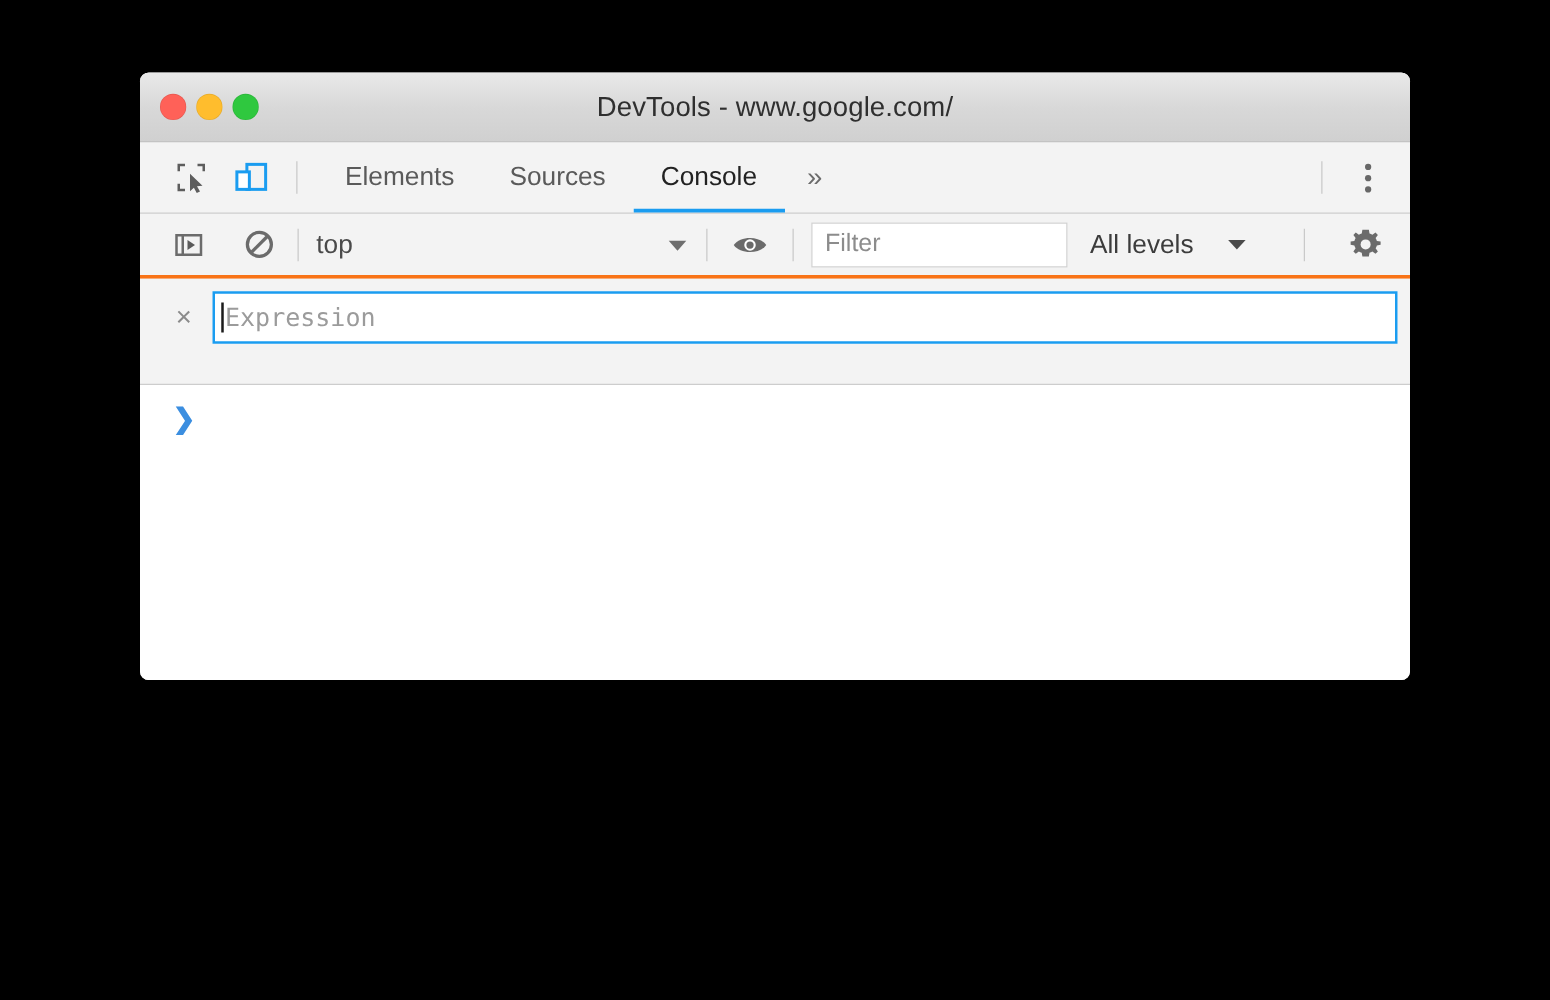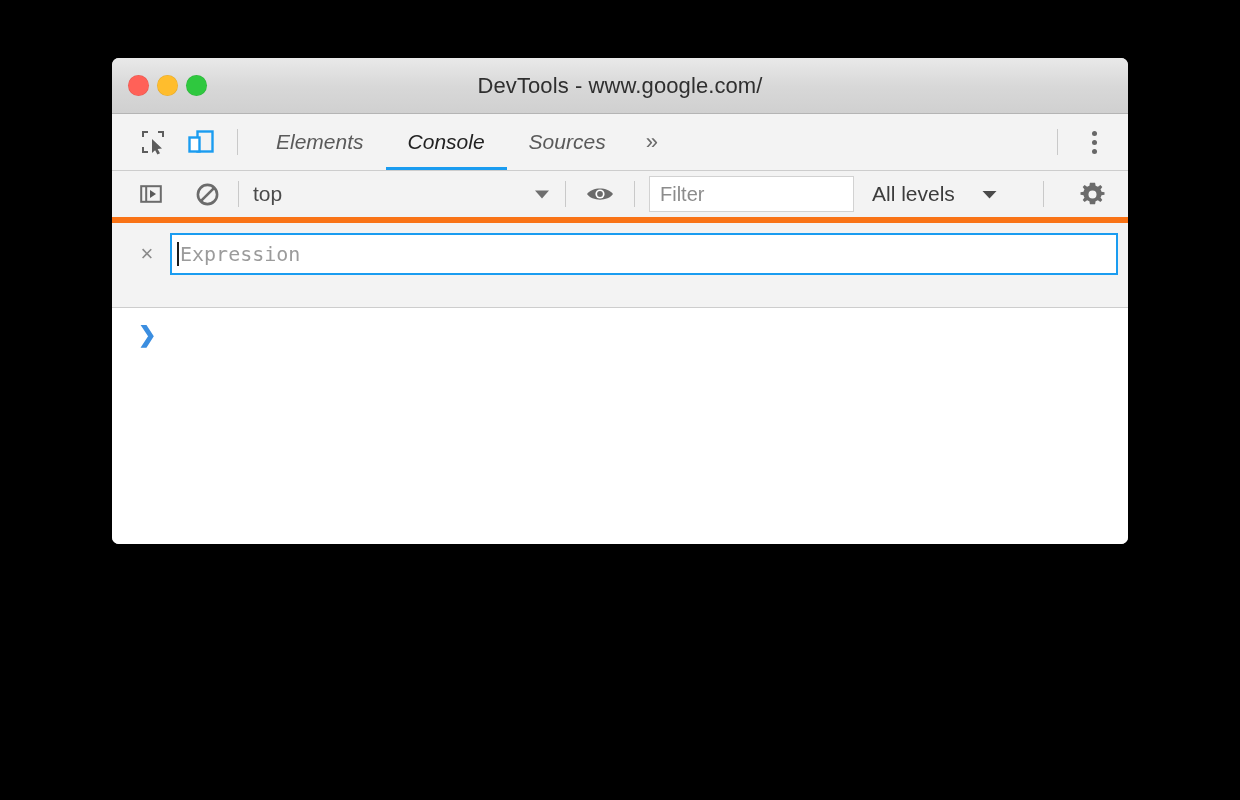--- a/index.html
+++ b/index.html
@@ -60,21 +60,20 @@
   .vsep { width: 1px; height: 26px; background: #c9c9c9; }
   #tabbar .vsep { margin: 0 16px; }
   .tabs { display: flex; align-items: stretch; height: 100%; }
   .tab {
     display: flex; align-items: center;
     padding: 16px 22px;
     font-size: 21px; color: #5a5a5a;
     position: relative;
     cursor: default;
     white-space: nowrap;
-    font-style: italic;
   }
   .tab.active { color: #222; }
   .tab.active::after {
     content: "";
     position: absolute; left: 0; right: 0; bottom: 0;
     height: 3px; background: #1a9cf0;
   }
   #more-tabs { padding: 0 18px; font-size: 22px; color: #6b6b6b; display:flex; align-items:center; cursor:default;}
   #tabbar-right {
     margin-left: auto; display: flex; align-items: center; height: 100%;
@@ -84,21 +83,21 @@
     width: 44px; height: 40px; margin-right: 12px; margin-left: 14px;
     display: flex; flex-direction: column; align-items: center; justify-content: center; gap: 4px;
     cursor: default;
   }
   .dot { width: 5px; height: 5px; border-radius: 50%; background: #676767; }
 
   
   #console-toolbar {
     height: 52px;
     background: #f3f3f3;
-    border-bottom: 6px solid #f97316;
+    border-bottom: 3px solid #f97316;
     display: flex; align-items: center;
   }
   #sidebar-toggle { width: 34px; height: 30px; margin-left: 22px; }
   #clear-console  { width: 34px; height: 30px; margin-left: 22px; }
   #console-toolbar .vsep { margin: 0 14px; }
   #context-select {
     display: flex; align-items: center;
     width: 298px; height: 34px;
     cursor: default;
   }
@@ -197,25 +196,25 @@
         <rect x="2.5" y="8.5" width="10" height="14" fill="#ffffff" stroke="#1a9cf0" stroke-width="2.4"></rect>
       </svg>
     </div>
 
     <div class="vsep"></div>
 
     <div class="tabs">
       <div class="tab">
         <span>Elements</span>
       </div>
+      <div class="tab">
+        <span>Sources</span>
+      </div>
       <div class="tab active">
         <span>Console</span>
-      </div>
-      <div class="tab">
-        <span>Sources</span>
       </div>
     </div>
 
     <div id="more-tabs">»</div>
 
     <div id="tabbar-right">
       <div class="vsep"></div>
       <div id="kebab-btn">
         <span class="dot"></span>
         <span class="dot"></span>

